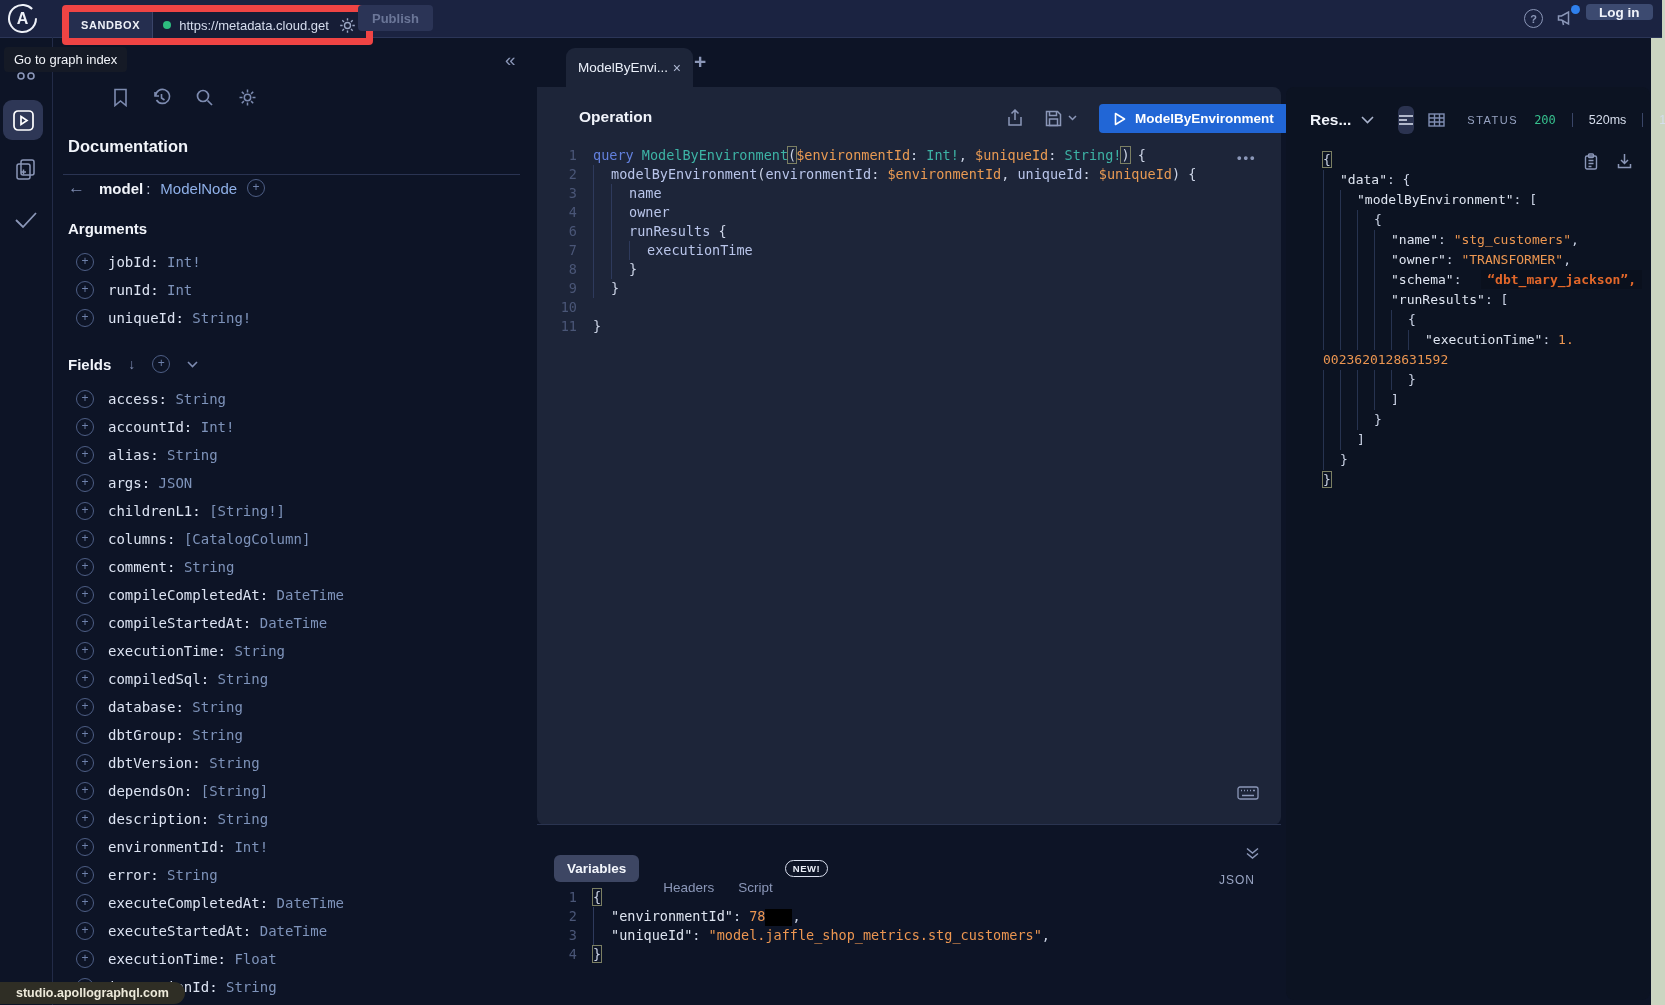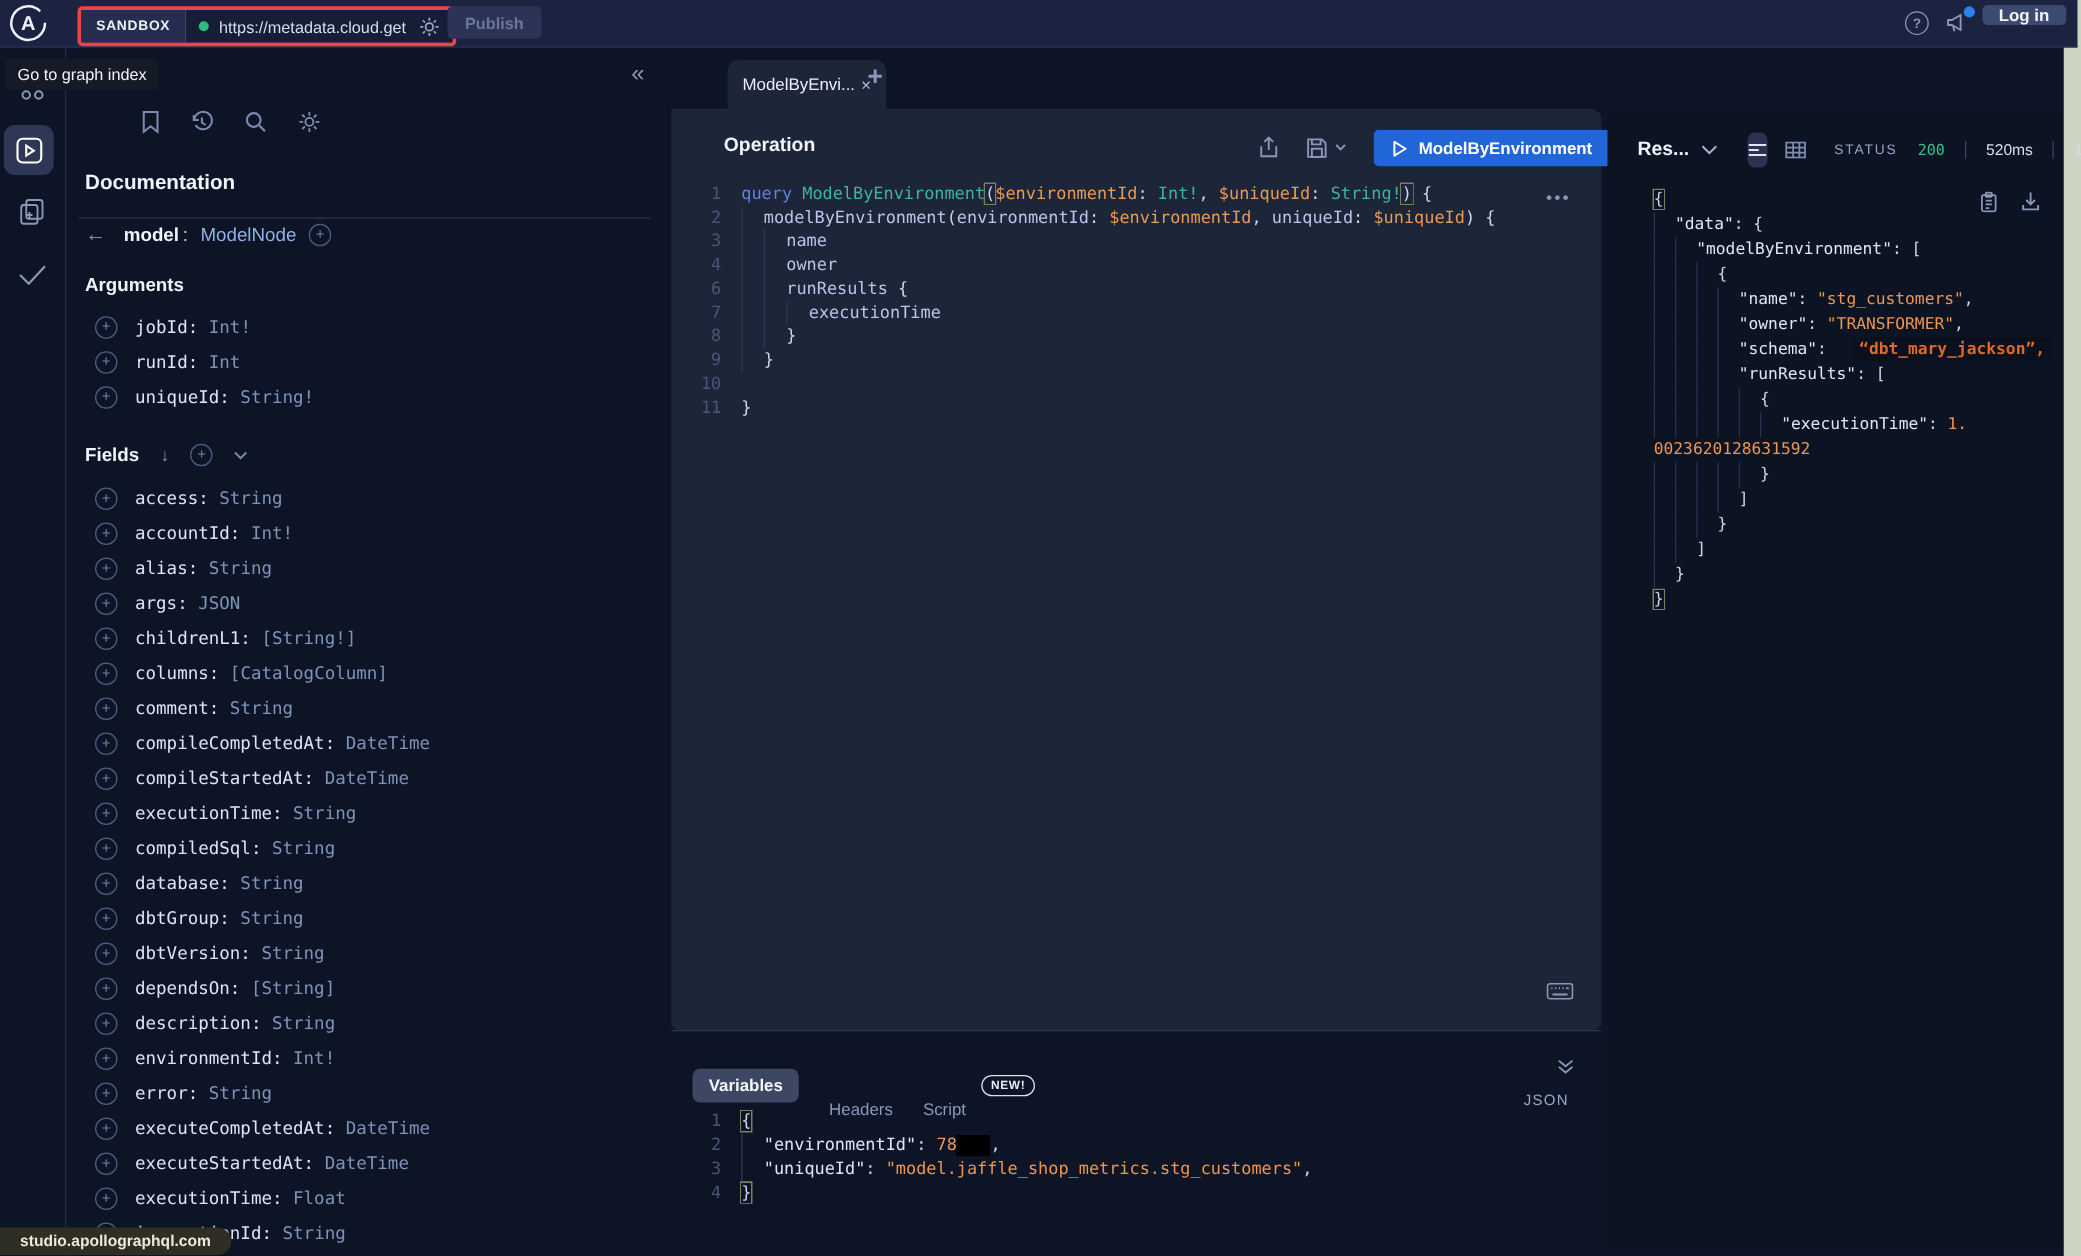--- a/index.html
+++ b/index.html
@@ -6,21 +6,21 @@
     font-family:"Liberation Sans",sans-serif;-webkit-font-smoothing:antialiased;}
   .mono{font-family:"DejaVu Sans Mono",monospace;}
   #app{position:absolute;inset:0;width:1665px;height:1005px;}
 
   
   #right-strip{position:absolute;right:0;top:0;bottom:0;width:14px;background:#cbd5c1;}
 
   
   #topbar{position:absolute;left:0;top:0;width:1662px;height:37px;background:#1b2341;border-bottom:1px solid #2b3557;}
   #logo{position:absolute;left:7px;top:3px;width:31px;height:31px;}
-  #url-group{position:absolute;left:62px;top:5px;height:26px;display:flex;align-items:stretch;border:3px solid #ef4444;border-radius:4px;overflow:hidden;}
+  #url-group{position:absolute;left:62px;top:5px;height:26px;display:flex;align-items:stretch;border:7px solid #ef4444;border-radius:4px;overflow:hidden;}
   #sandbox-chip{display:flex;align-items:center;padding:0 12px;background:#252e4f;border-right:1px solid #3a4469;
     color:#eef1f8;font-size:11px;font-weight:bold;letter-spacing:.6px;}
   #url-box{display:flex;align-items:center;gap:8px;padding:0 8px 0 10px;background:#161d36;width:195px;}
   #url-dot{width:8px;height:8px;border-radius:50%;background:#2dbd7f;flex:0 0 auto;}
   #url-text{color:#d6ddee;font-size:13px;white-space:nowrap;overflow:hidden;width:152px;}
   #publish-btn{position:absolute;left:358px;top:5px;height:26px;padding:0 14px;background:#2b3456;border:none;border-radius:4px;
     color:#6b7698;font-size:13px;font-weight:bold;}
   #help-btn{position:absolute;left:1524px;top:9px;width:17px;height:17px;border:1.5px solid #8b97b8;border-radius:50%;
     color:#8b97b8;font-size:11px;font-weight:bold;display:flex;align-items:center;justify-content:center;}
   #megaphone{position:absolute;left:1556px;top:8px;width:22px;height:20px;}
@@ -54,21 +54,21 @@
   #fields-list{position:absolute;left:15px;top:348px;}
   .frow{height:28px;display:flex;align-items:center;font-size:14px;}
   .plus{flex:0 0 auto;width:16px;height:16px;border:1.4px solid #4d5e85;border-radius:50%;color:#6f82ac;font-size:12px;
     line-height:15px;text-align:center;margin:0 14px 0 8px;font-family:"Liberation Sans",sans-serif;}
   .fname{color:#dde4f3;font-family:"DejaVu Sans Mono",monospace;}
   .fsep{color:#dde4f3;font-family:"DejaVu Sans Mono",monospace;white-space:pre;}
   .ftype{color:#7e93ba;font-family:"DejaVu Sans Mono",monospace;}
 
   
   #collapse-left{position:absolute;left:505px;top:49px;color:#8b97b8;font-size:19px;}
-  #op-tab{position:absolute;left:582px;top:48px;width:127px;height:39px;background:#1d2539;border-radius:9px 9px 0 0;
+  #op-tab{position:absolute;left:566px;top:48px;width:127px;height:39px;background:#1d2539;border-radius:9px 9px 0 0;
     display:flex;align-items:center;padding:0 12px;box-sizing:border-box;}
   #tab-title{color:#eaeff9;font-size:13.5px;flex:1;white-space:nowrap;overflow:hidden;}
   #tab-close{color:#aeb8d2;font-size:14px;margin-left:6px;}
   #tab-add{position:absolute;left:694px;top:50px;color:#8b97b8;font-size:21px;font-weight:bold;}
 
   
   #op-panel{position:absolute;left:537px;top:87px;width:744px;height:738px;background:#1d2539;border-radius:0 8px 8px 8px;}
   #op-title{position:absolute;left:42px;top:21px;color:#f0f3fa;font-size:15.5px;font-weight:bold;}
   #op-icons{position:absolute;left:470px;top:22px;display:flex;align-items:center;gap:22px;}
   #run-btn{position:absolute;left:562px;top:17px;height:29px;padding:0 15px;background:#2166d6;border:none;border-radius:4px;

